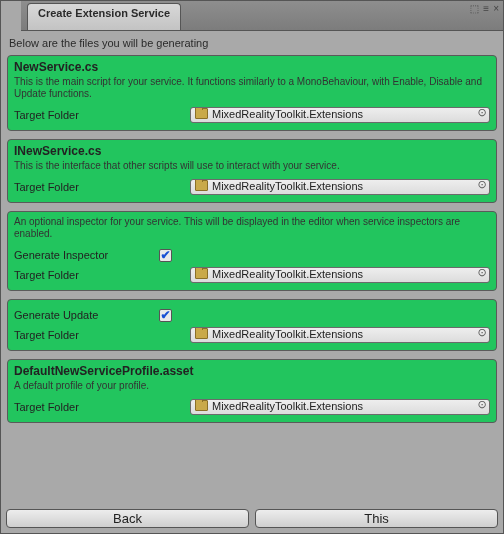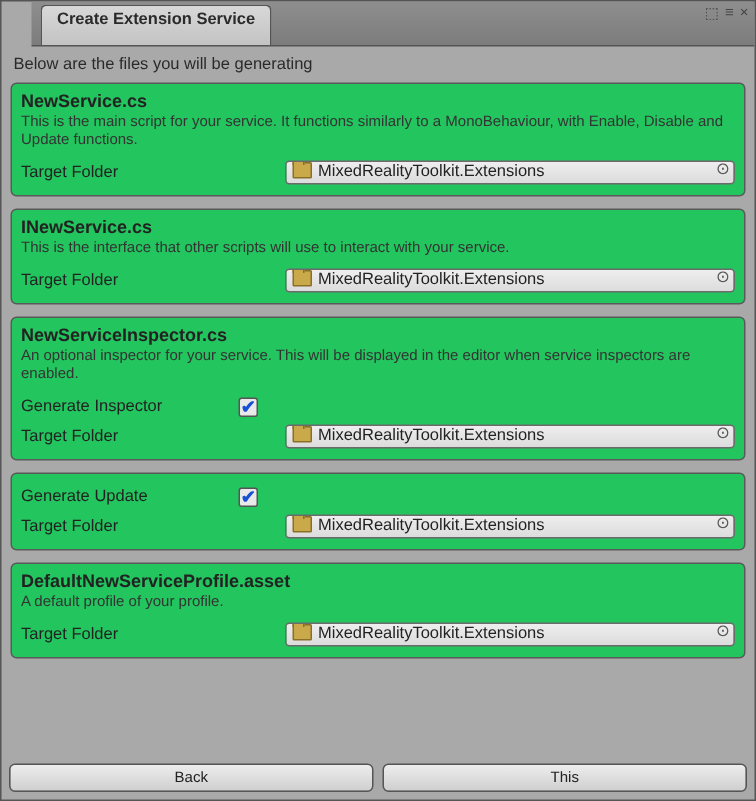--- a/index.html
+++ b/index.html
@@ -145,21 +145,21 @@
     gap: 6px;
   }
   .btn {
     flex: 1;
     height: 19px;
     background: linear-gradient(#ededed, #cfcfcf);
     border: 1px solid #555;
     border-radius: 4px;
     text-align: center;
     line-height: 17px;
-    font-size: 10px;
+    font-size: 13px;
     cursor: pointer;
   }
 </style>
 </head>
 <body>
 
 <div class="titlebar">
   <div class="tab">Create Extension Service</div>
   <div class="win-controls">
     <span>⬚</span>
@@ -190,21 +190,20 @@
     <div class="row-label">Target Folder</div>
     <div class="obj-field">
       <div class="folder-icon"></div>
       <div class="obj-text">MixedRealityToolkit.Extensions</div>
       <div class="obj-dot">⊙</div>
     </div>
   </div>
 </div>
 
 <div class="section">
-  <div class="s-title">NewServiceInspector.cs</div>
   <div class="s-desc">An optional inspector for your service. This will be displayed in the editor when service inspectors are enabled.</div>
   <div class="row">
     <div class="row-label">Generate Inspector</div>
     <div class="checkbox">✔</div>
   </div>
   <div class="row">
     <div class="row-label">Target Folder</div>
     <div class="obj-field">
       <div class="folder-icon"></div>
       <div class="obj-text">MixedRealityToolkit.Extensions</div>

